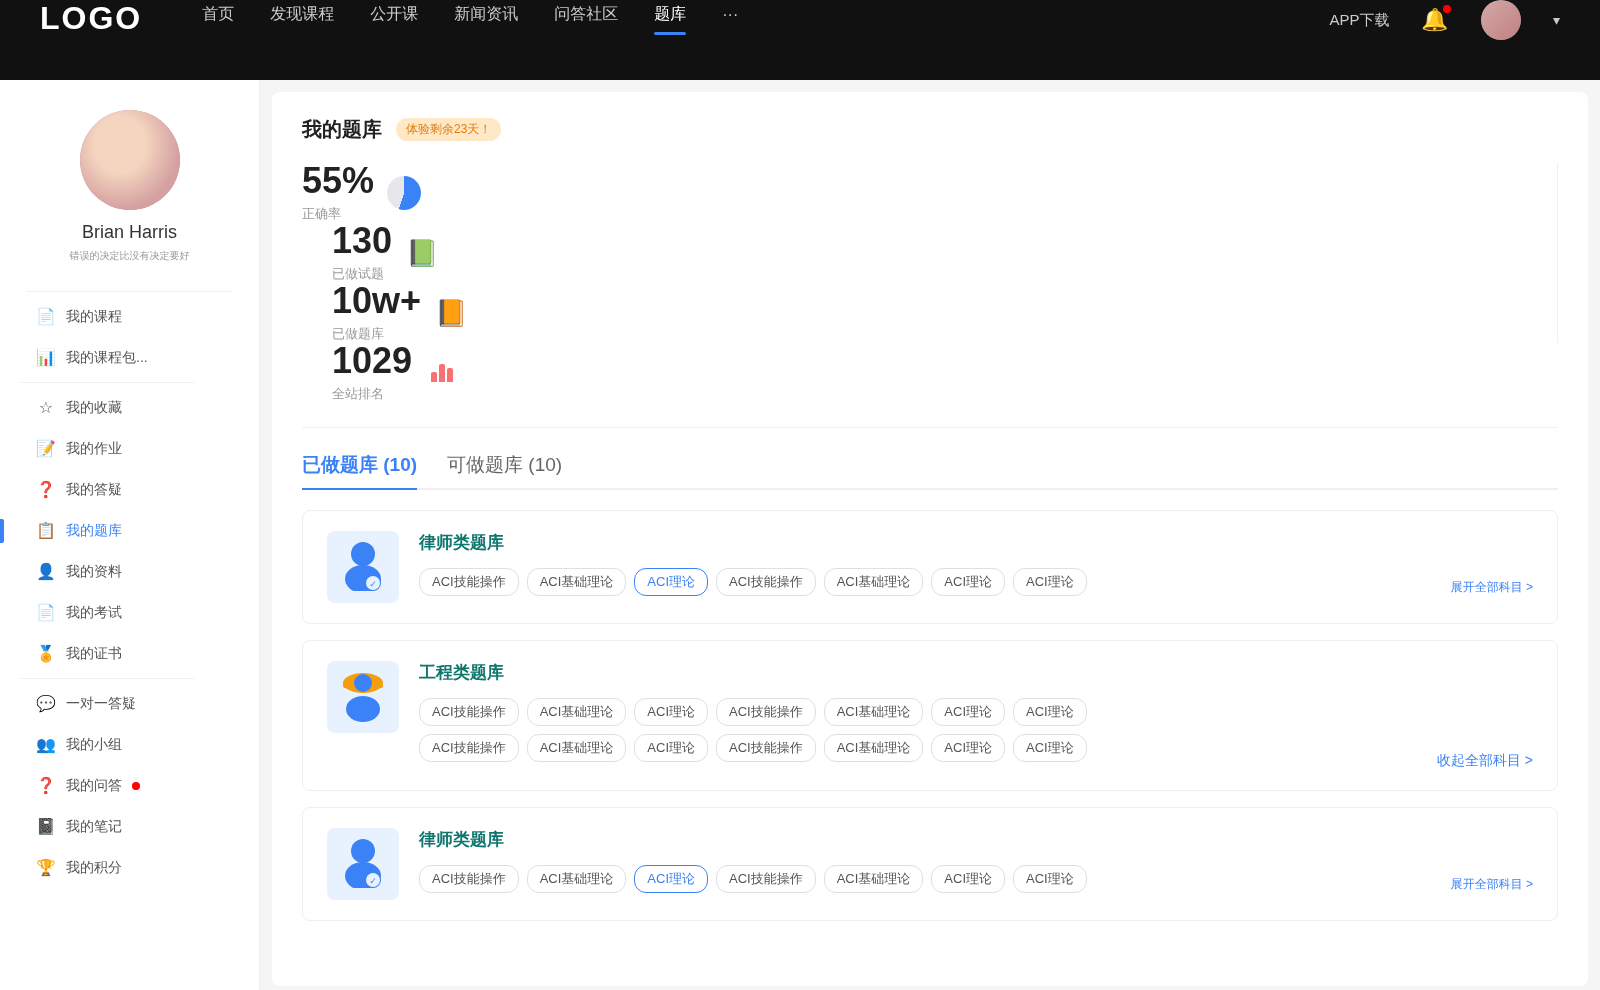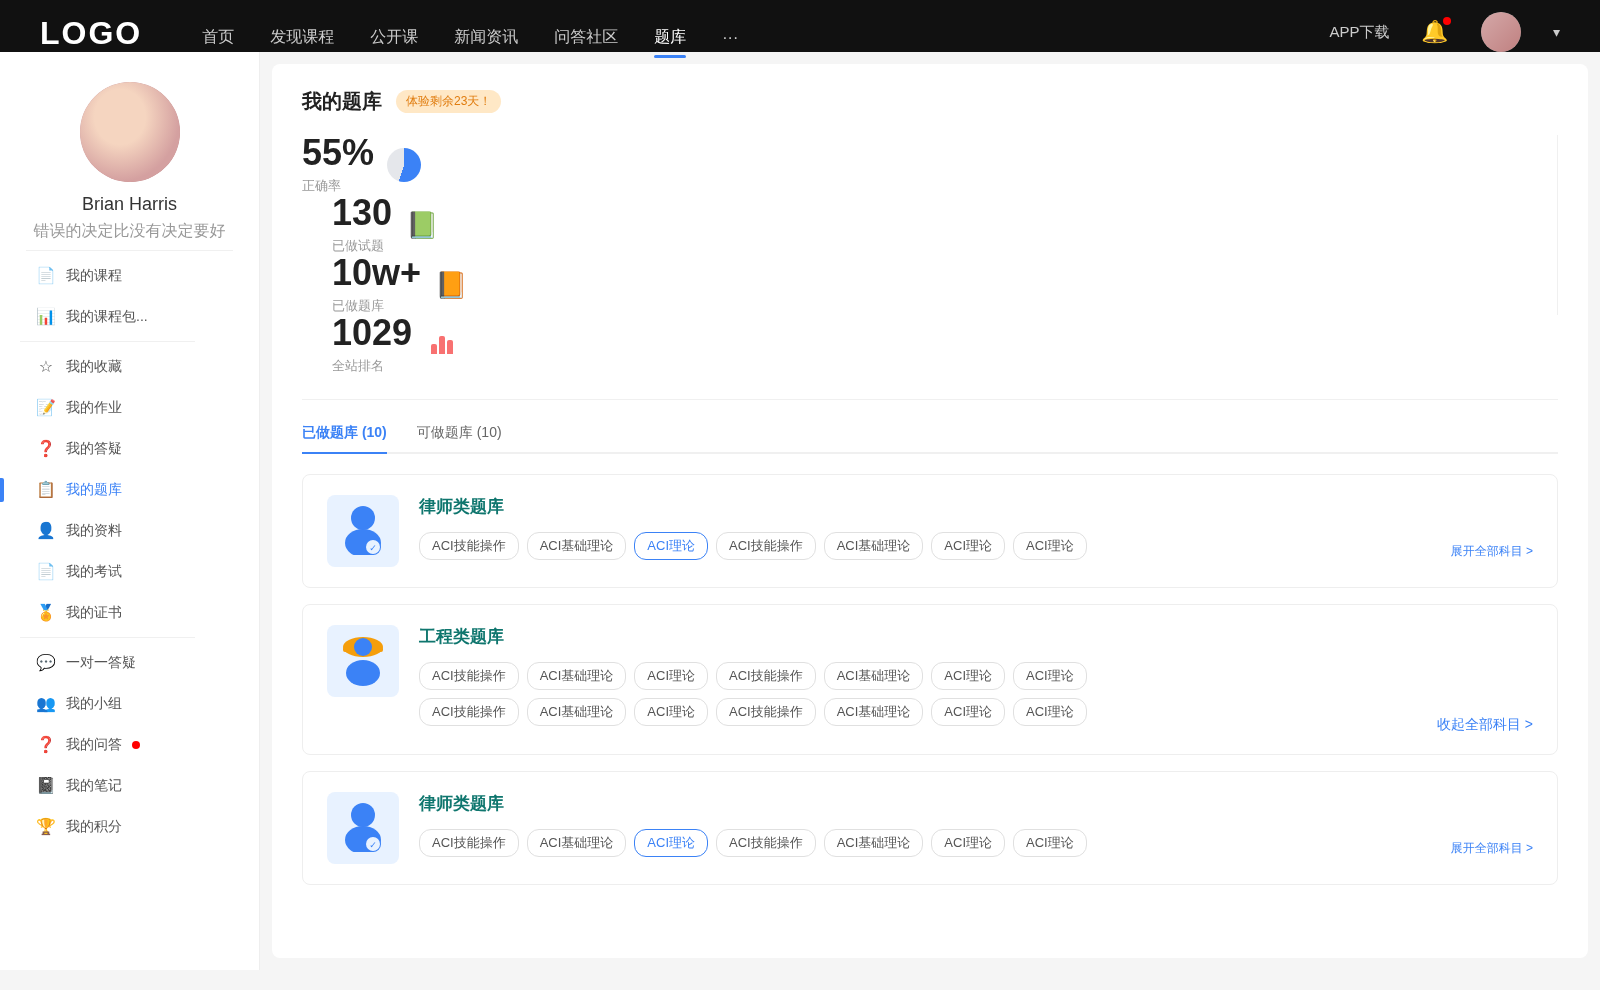--- a/index.html
+++ b/index.html
@@ -1,23 +1,23 @@
 <!DOCTYPE html>
 <html><head>
   <meta charset="utf-8">
   <style>
     * { margin: 0; padding: 0; box-sizing: border-box; }
     body { font-family: 'PingFang SC', 'Microsoft YaHei', sans-serif; background: #f5f5f5; width: 1600px; height: 990px; overflow: hidden; }
 
     
     .navbar {
       background: #111;
-      height: 52px;
-      display: flex;
-      align-items: flex-end;
+      height: 80px;
+      display: flex;
+      align-items: flex-start;
       padding: 0 40px;
       gap: 40px;
       position: relative;
     }
     .nav-logo {
       font-size: 32px;
       font-weight: bold;
       color: #fff;
       letter-spacing: 2px;
       margin-right: 20px;
@@ -119,23 +119,23 @@
       border-radius: 50%;
       position: relative;
     }
     .sidebar-username {
       font-size: 18px;
       color: #333;
       font-weight: 500;
       margin-bottom: 6px;
     }
     .sidebar-motto {
-      font-size: 16px;
+      font-size: 10px;
       color: #999;
-      margin-bottom: 4px;
+      margin-bottom: 24px;
     }
     .sidebar-divider {
       width: 80%;
       height: 1px;
       background: #f0f0f0;
       margin: 4px 0;
     }
     .sidebar-menu {
       width: 100%;
       padding: 0 20px;
@@ -244,21 +244,21 @@
     }
 
     
     .tabs-row {
       display: flex;
       gap: 30px;
       margin-bottom: 20px;
       border-bottom: 2px solid #f0f0f0;
     }
     .tab-item {
-      font-size: 14px;
+      font-size: 19px;
       color: #666;
       padding-bottom: 10px;
       cursor: pointer;
       position: relative;
     }
     .tab-item.active {
       color: #3b82f6;
       font-weight: 600;
     }
     .tab-item.active::after {

